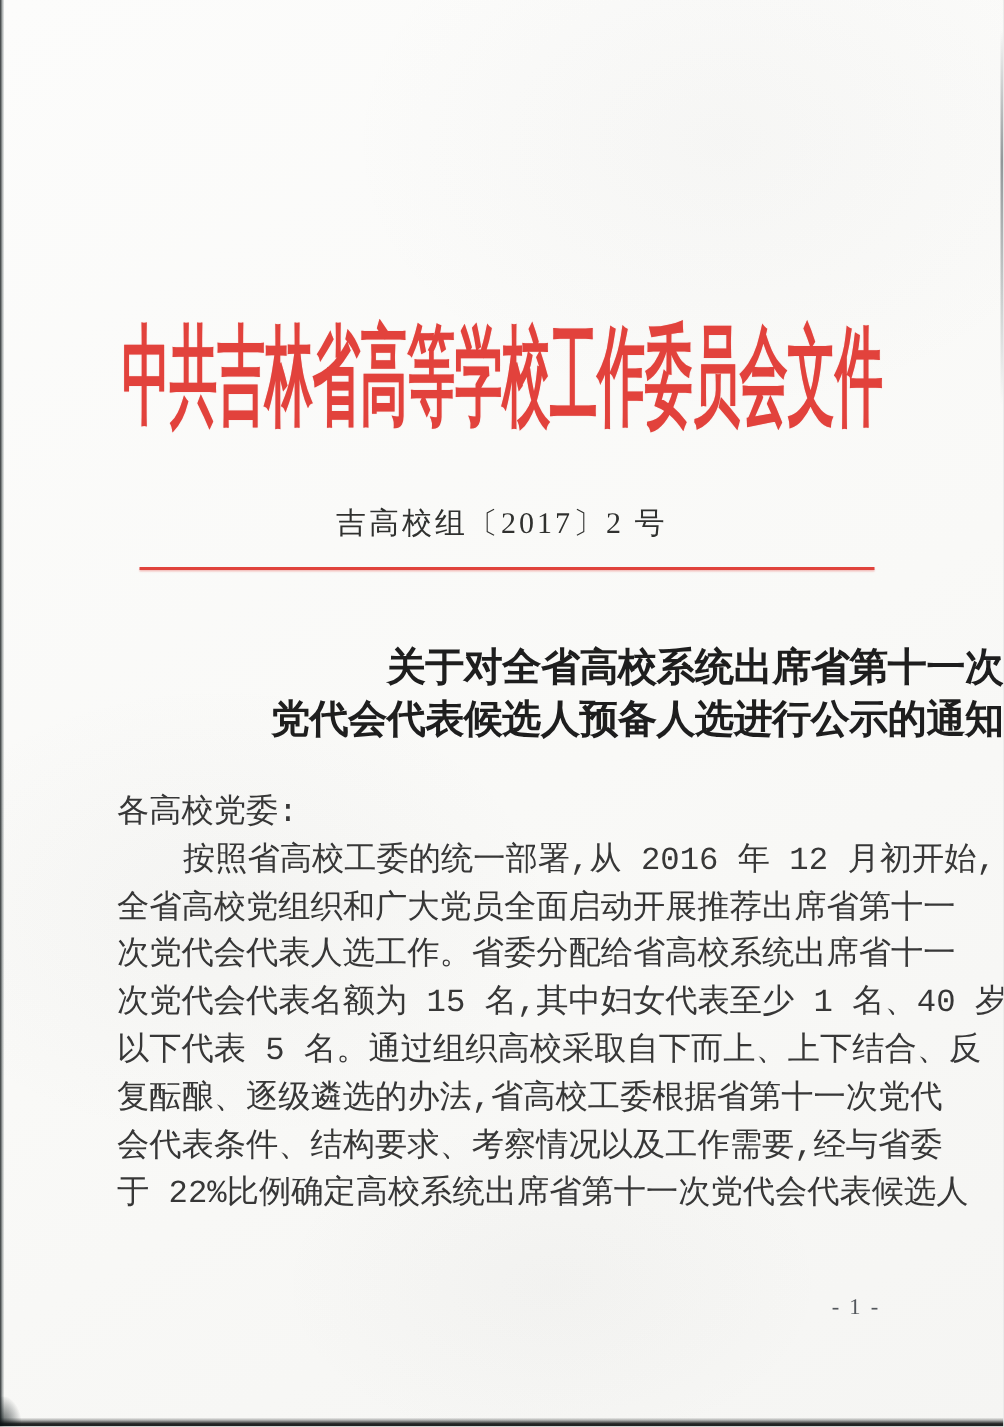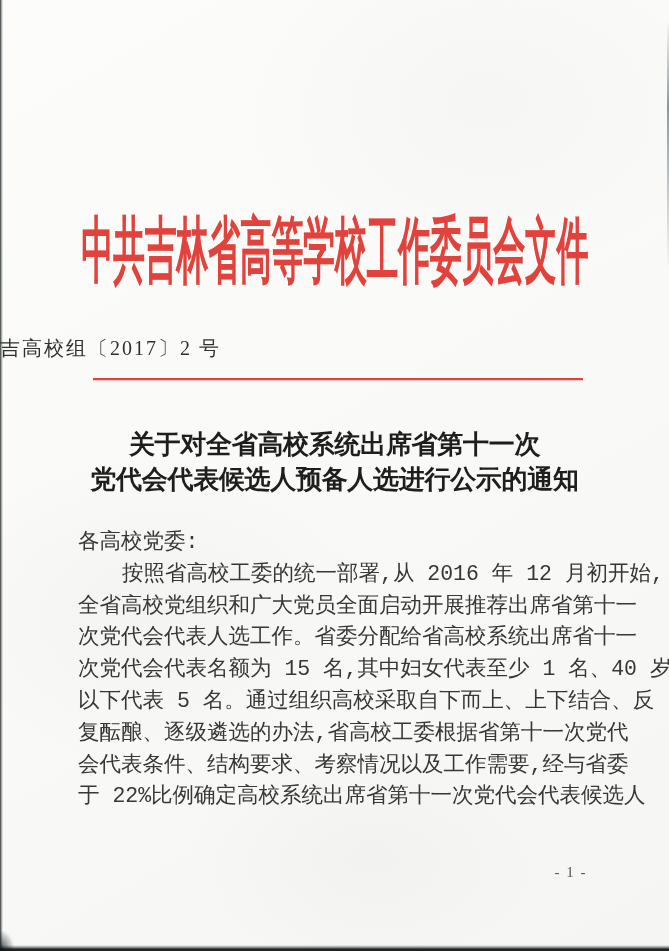--- a/index.html
+++ b/index.html
@@ -32,42 +32,42 @@
     transform: scaleX(0.44);
     transform-origin: 50% 50%;
     text-shadow: 0 0 1px rgba(226,66,60,0.4);
   }
 
   .doc-number {
     position: absolute;
     top: 335px;
     left: 0;
     width: 100%;
-    text-align: left;
+    text-align: center;
     font-size: 20px;
     letter-spacing: 2px;
     color: #30312f;
   }
 
   .red-divider {
     position: absolute;
     top: 378px;
     left: 93px;
     width: 490px;
     height: 2px;
     background: #e0433c;
     box-shadow: 0 1px 1px rgba(235,120,115,0.45);
   }
 
   .doc-title {
     position: absolute;
     top: 427px;
     left: 0;
     width: 100%;
-    text-align: center;
+    text-align: right;
     font-size: 26px;
     font-weight: bold;
     line-height: 35px;
     letter-spacing: -0.3px;
     color: #1e1e1e;
   }
 
   .body-block {
     position: absolute;
     top: 527px;

